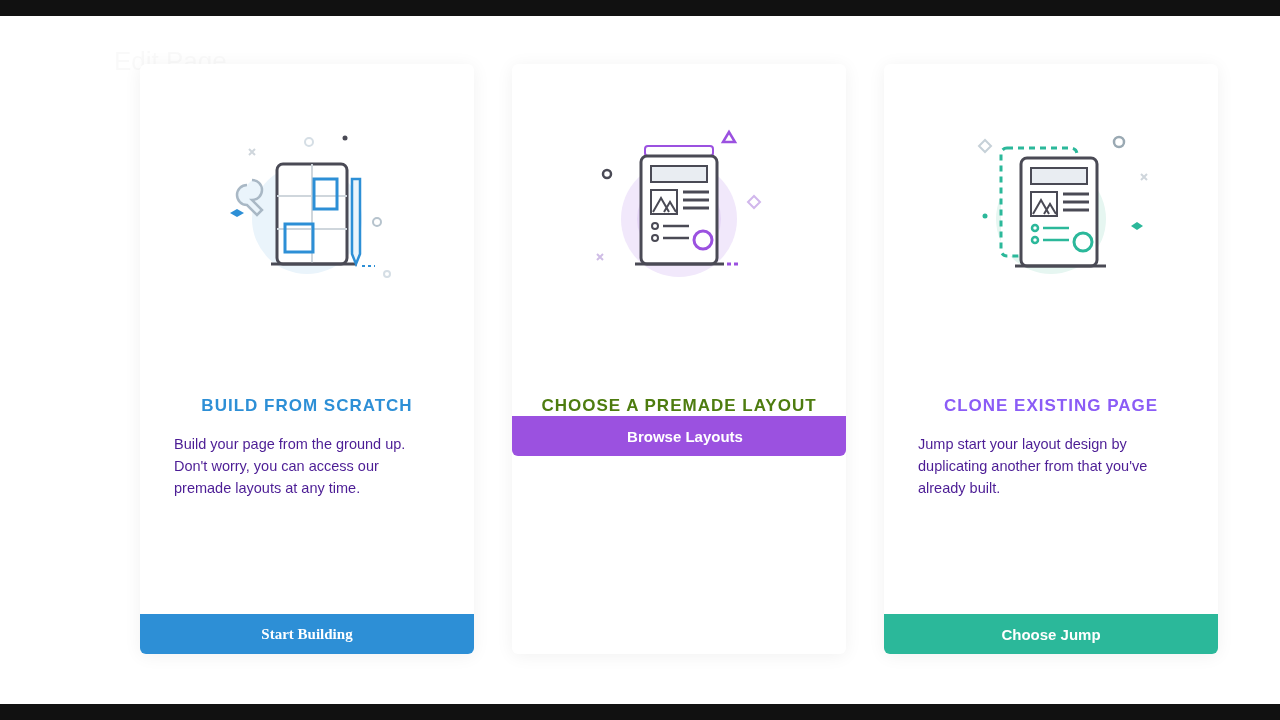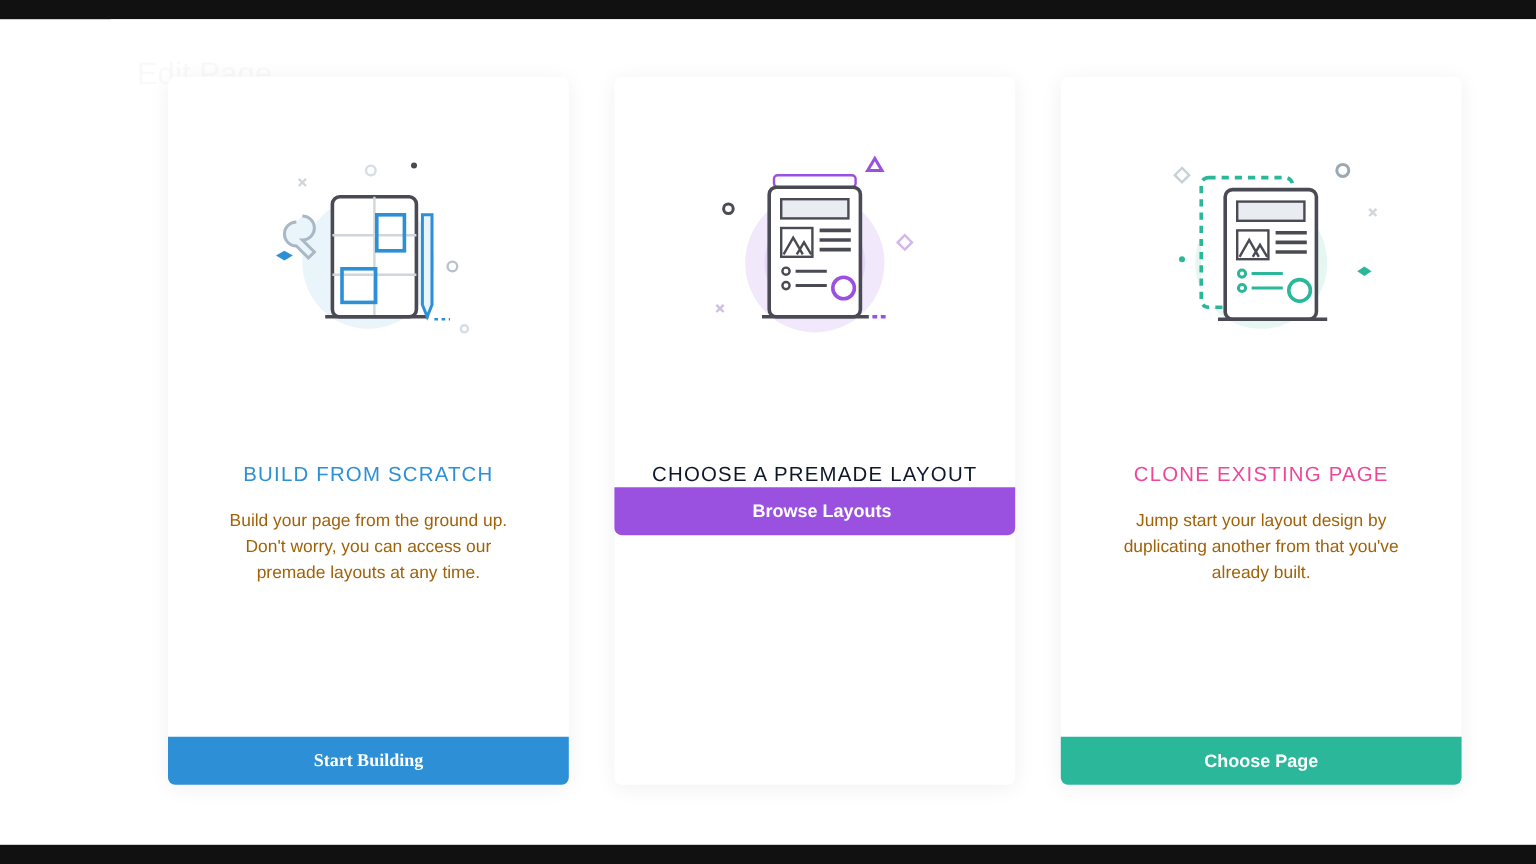--- a/index.html
+++ b/index.html
@@ -44,34 +44,33 @@
   .card-illust {
     height: 300px;
     display: flex;
     align-items: center;
     justify-content: center;
   }
 
   .card-title {
     text-align: center;
     font-size: 17px;
-    font-weight: 400;
+    font-weight: 700;
     letter-spacing: 1px;
-    margin-top: 22px;
+    margin-top: 32px;
     text-transform: uppercase;
   }
   .card-blue .card-title { color: #2d8fd6; }
-  .card-purple .card-title { color: #0f172a; }
-  .card-teal .card-title { color: #ec4899; }
+  .card-purple .card-title { color: #4d7c0f; }
+  .card-teal .card-title { color: #8b5cf6; }
 
   .card-desc {
-    text-align: center;
     font-size: 14.5px;
     line-height: 1.5;
-    color: #a16207;
+    color: #4c1d95;
     padding: 18px 34px 0 34px;
     flex: 1;
   }
 
   .card-btn {
     height: 40px;
     display: flex;
     align-items: center;
     justify-content: center;
     color: #fff;
@@ -181,19 +180,19 @@
 
           <polygon points="44,16 38,22 44,28 50,22" fill="none" stroke="#c6d1d8" stroke-width="2"></polygon>
           <circle cx="178" cy="18" r="5" fill="none" stroke="#9aa9b3" stroke-width="2.5"></circle>
           <polygon points="196,98 190,102 196,106 202,102" fill="#2bb89a"></polygon>
           <path d="M200 50 l6 6 M206 50 l-6 6" stroke="#cfd6dc" stroke-width="2"></path>
           <circle cx="44" cy="92" r="2.5" fill="#2bb89a"></circle>
         </svg>
       </div>
       <div class="card-title">CLONE EXISTING PAGE</div>
       <div class="card-desc">Jump start your layout design by duplicating another from that you've already built.</div>
-      <div class="card-btn">Choose Page</div>
+      <div class="card-btn">Choose Jump</div>
     </div>
 
   </div>
 </div>
 
 <div class="bottombar"></div>
 
 </body></html>

